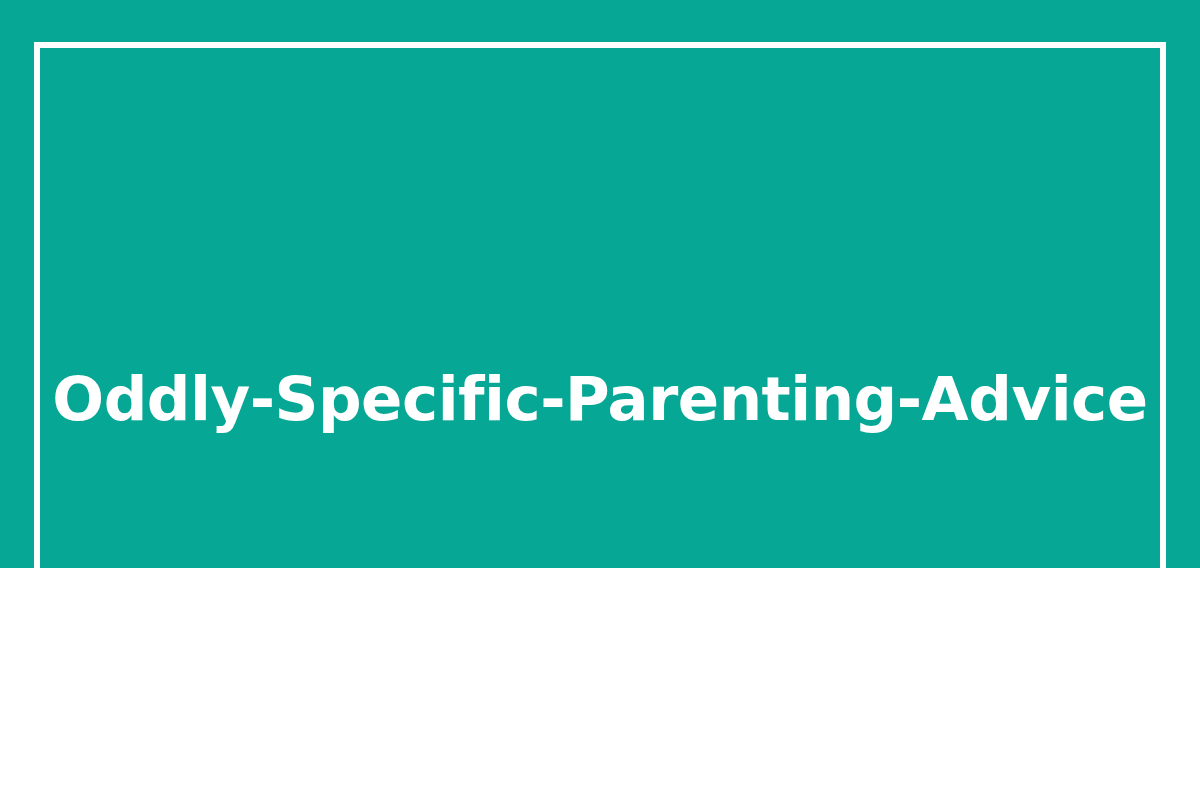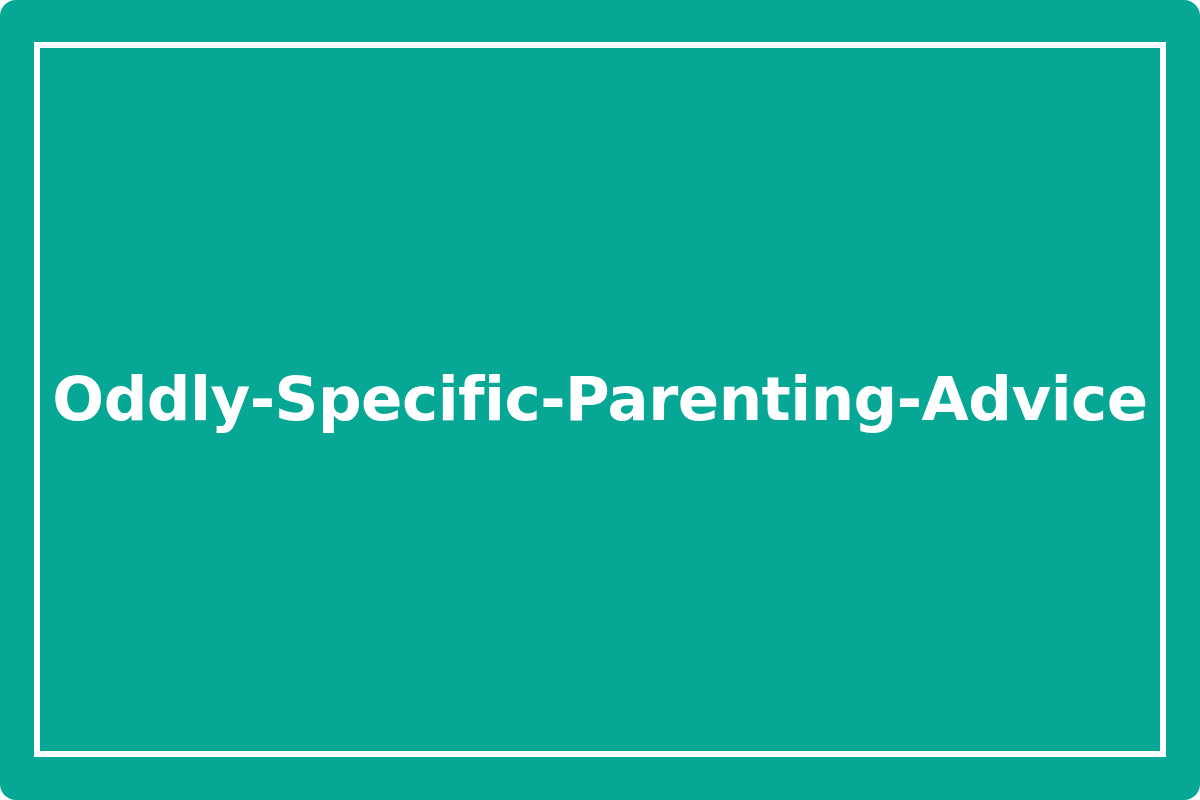--- a/index.html
+++ b/index.html
@@ -10,26 +10,25 @@
   body {
     width: 1200px;
     height: 800px;
     overflow: hidden;
     font-family: "DejaVu Sans", sans-serif;
   }
 
   #banner {
     position: relative;
     width: 1200px;
-    height: 800px;
+    height: 568px;
     box-sizing: border-box;
     display: flex;
     align-items: center;
     justify-content: center;
-    border-radius: 16px;
   }
 
   #border-frame {
     position: absolute;
     left: 34px;
     top: 42px;
     width: 1132px;
     height: 715px;
     box-sizing: border-box;
     border-style: solid;

